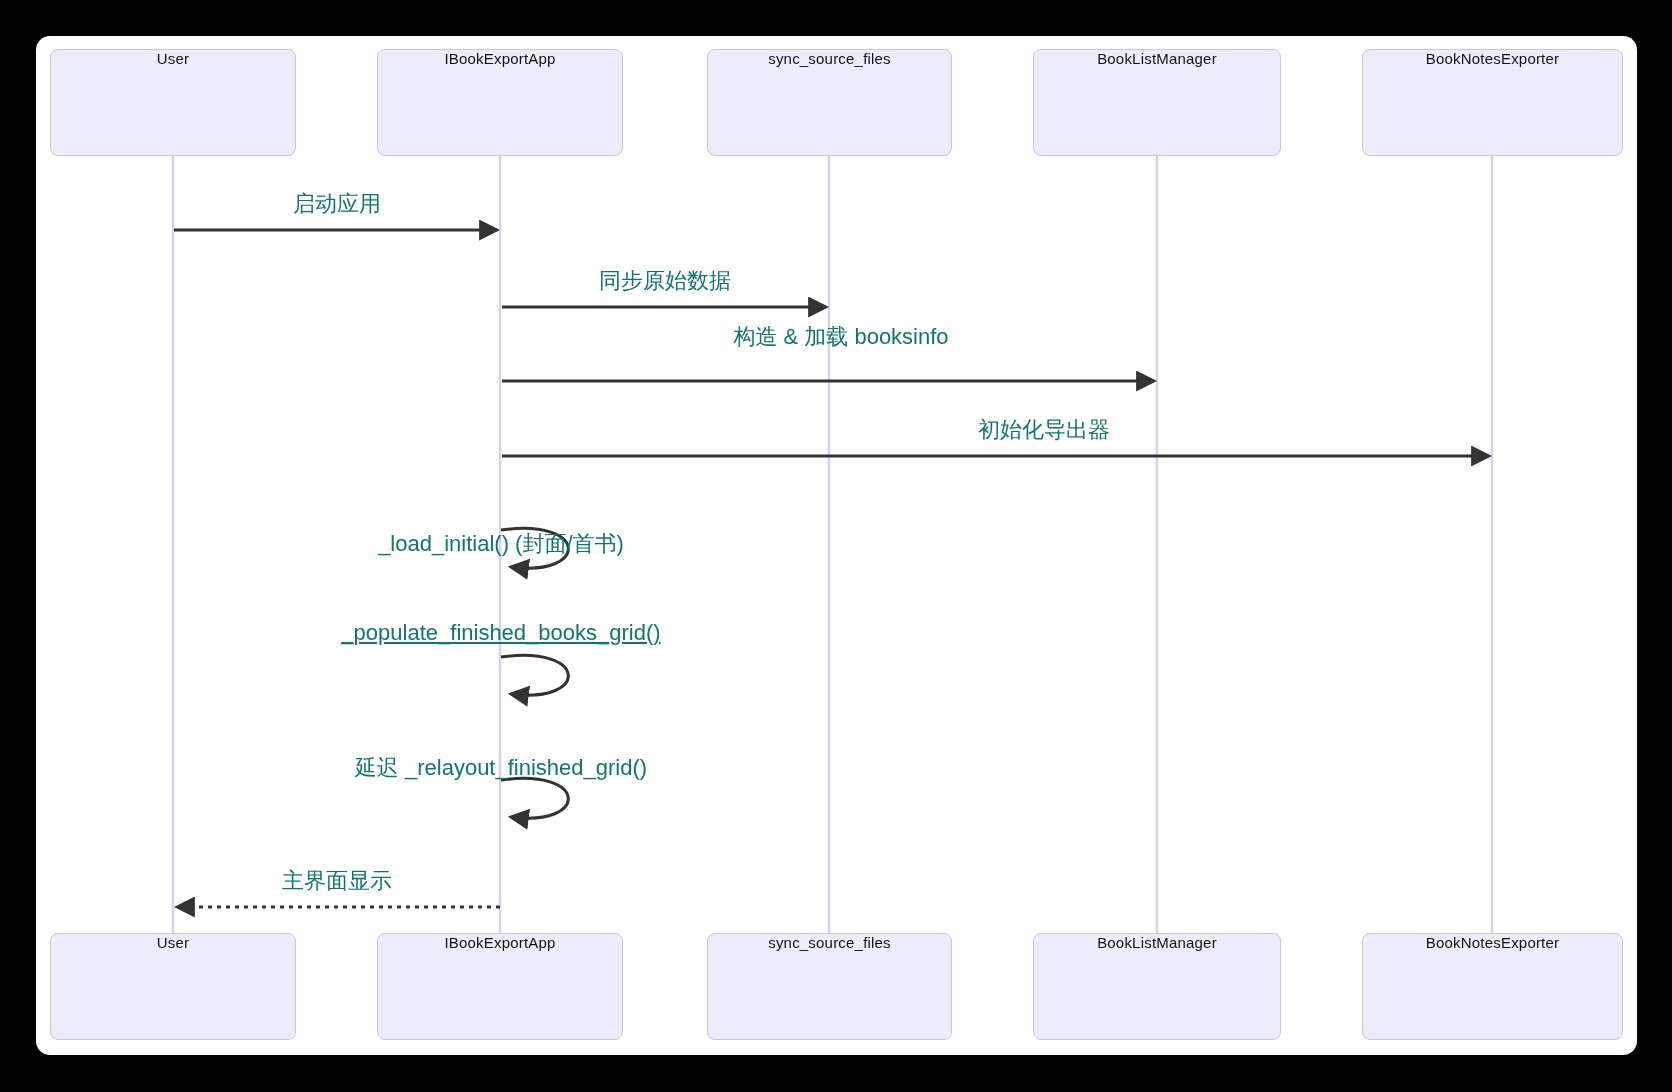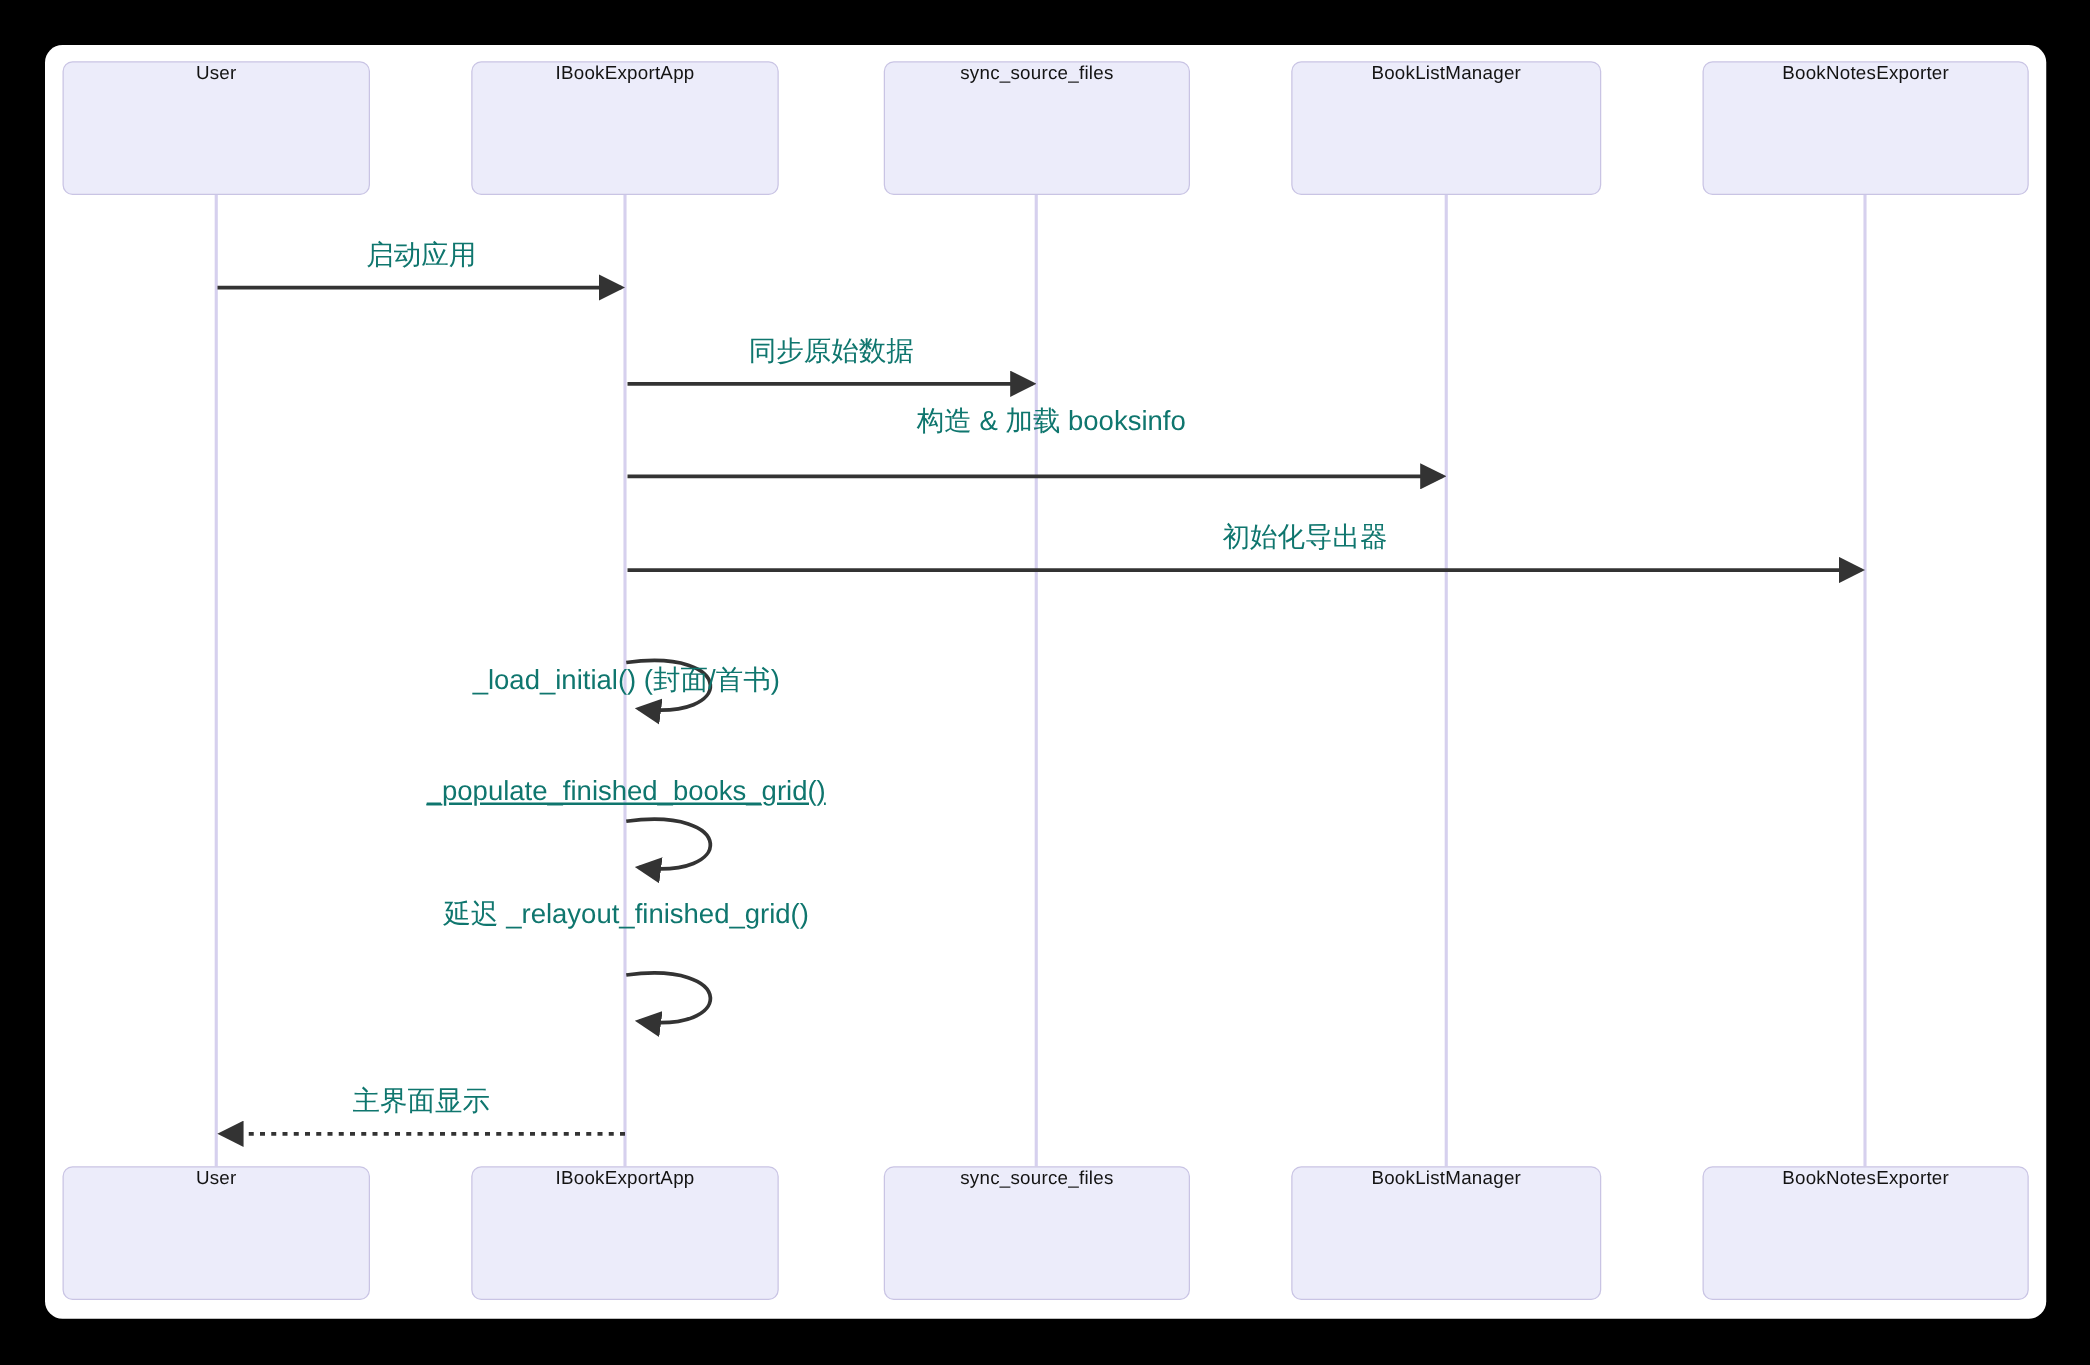--- a/index.html
+++ b/index.html
@@ -116,15 +116,15 @@
   <div class="actor-box" style="left:1362px; top:933px; width:261px;">
     <span>BookNotesExporter</span>
   </div>
 
   <div class="msg-label" style="left:337px; top:190px;">启动应用</div>
   <div class="msg-label" style="left:665px; top:267px;">同步原始数据</div>
   <div class="msg-label" style="left:829px; top:323px;margin-left:12px;">构造 &amp; 加载 booksinfo</div>
   <div class="msg-label" style="left:1044px; top:416px;">初始化导出器</div>
   <div class="msg-label" style="left:501px; top:493px;margin-top:37px;">_load_initial() (封面/首书)</div>
   <div class="msg-label" style="left:501px; top:619px;text-decoration:underline;">_populate_finished_books_grid()</div>
-  <div class="msg-label" style="left:501px; top:717px;text-align:right;">延迟 _relayout_finished_grid()</div>
+  <div class="msg-label" style="left:501px; top:754px;text-align:right;">延迟 _relayout_finished_grid()</div>
   <div class="msg-label" style="left:337px; top:867px;">主界面显示</div>
 </div>
 
 </body></html>

